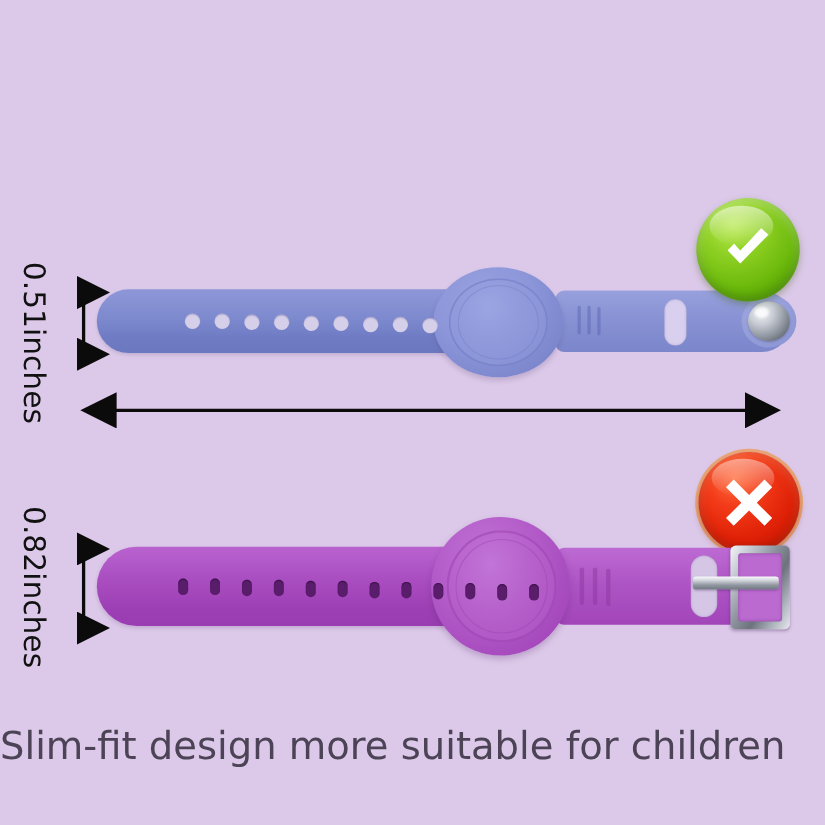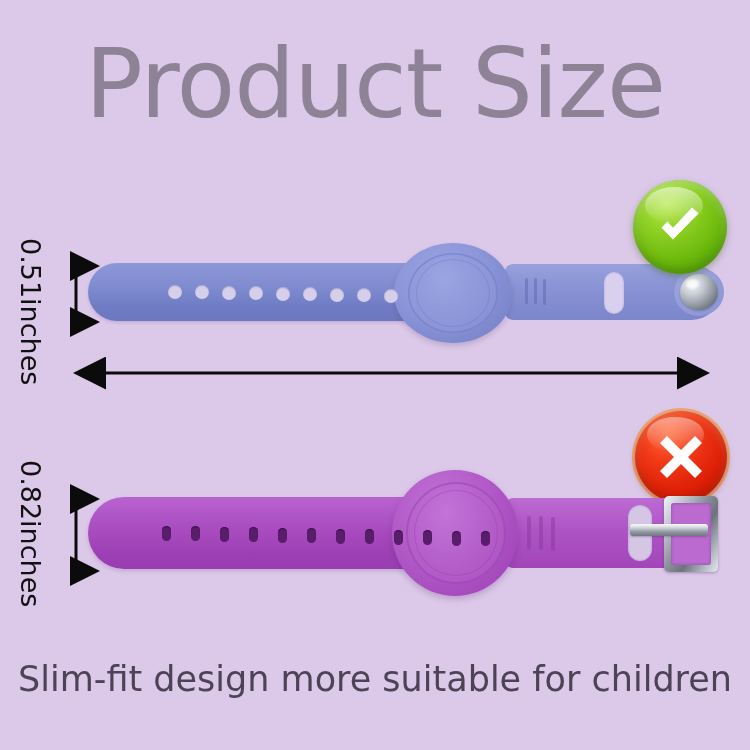--- a/index.html
+++ b/index.html
@@ -21,21 +21,21 @@
     line-height:100px;
     font-weight:400;
     color:#8d8296;
     letter-spacing:-1px;
     white-space:nowrap;
   }
 
   
   .caption{
     position:absolute;left:0;top:658px;width:750px;
-    text-align:center;
+    text-align:left;
     font-size:35px;
     line-height:42px;
     color:#4c4456;
     white-space:nowrap;
   }
 
   
   .band-wrap{position:absolute;}
 
   
@@ -224,21 +224,20 @@
     color:#111;
     white-space:nowrap;
   }
   .arrow-svg{position:absolute;overflow:visible;}
 </style>
 </head>
 <body>
 
 <div id="stage">
 
-  <div class="title">Product Size</div>
 
   <div class="band-wrap" id="band-top">
 
     <div class="strap t-strap-left"></div>
     <div class="strap t-strap-right-taper"></div>
     <div class="strap t-strap-right"></div>
 
     <div class="strap t-case-outer"></div>
     <div class="strap t-case-inner"></div>
     <div class="strap t-case-inner2"></div>

